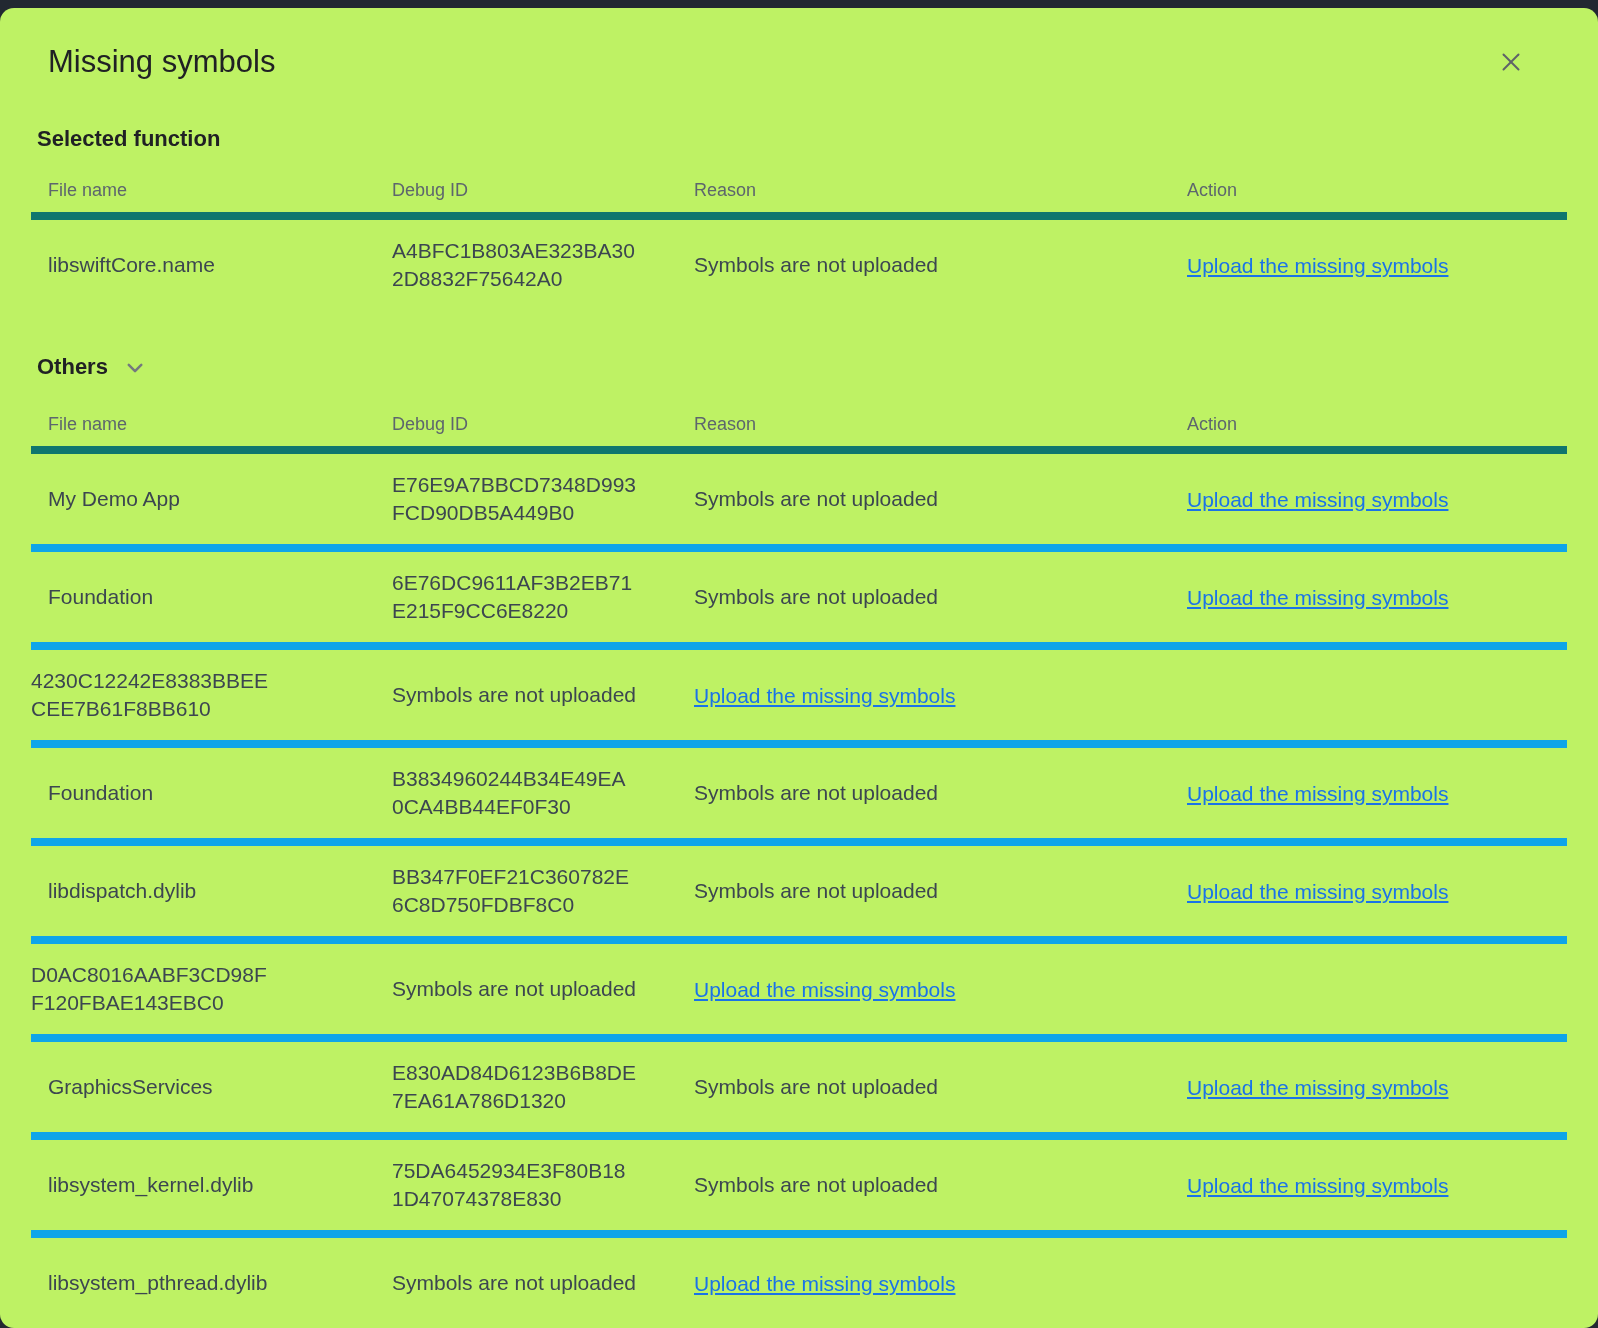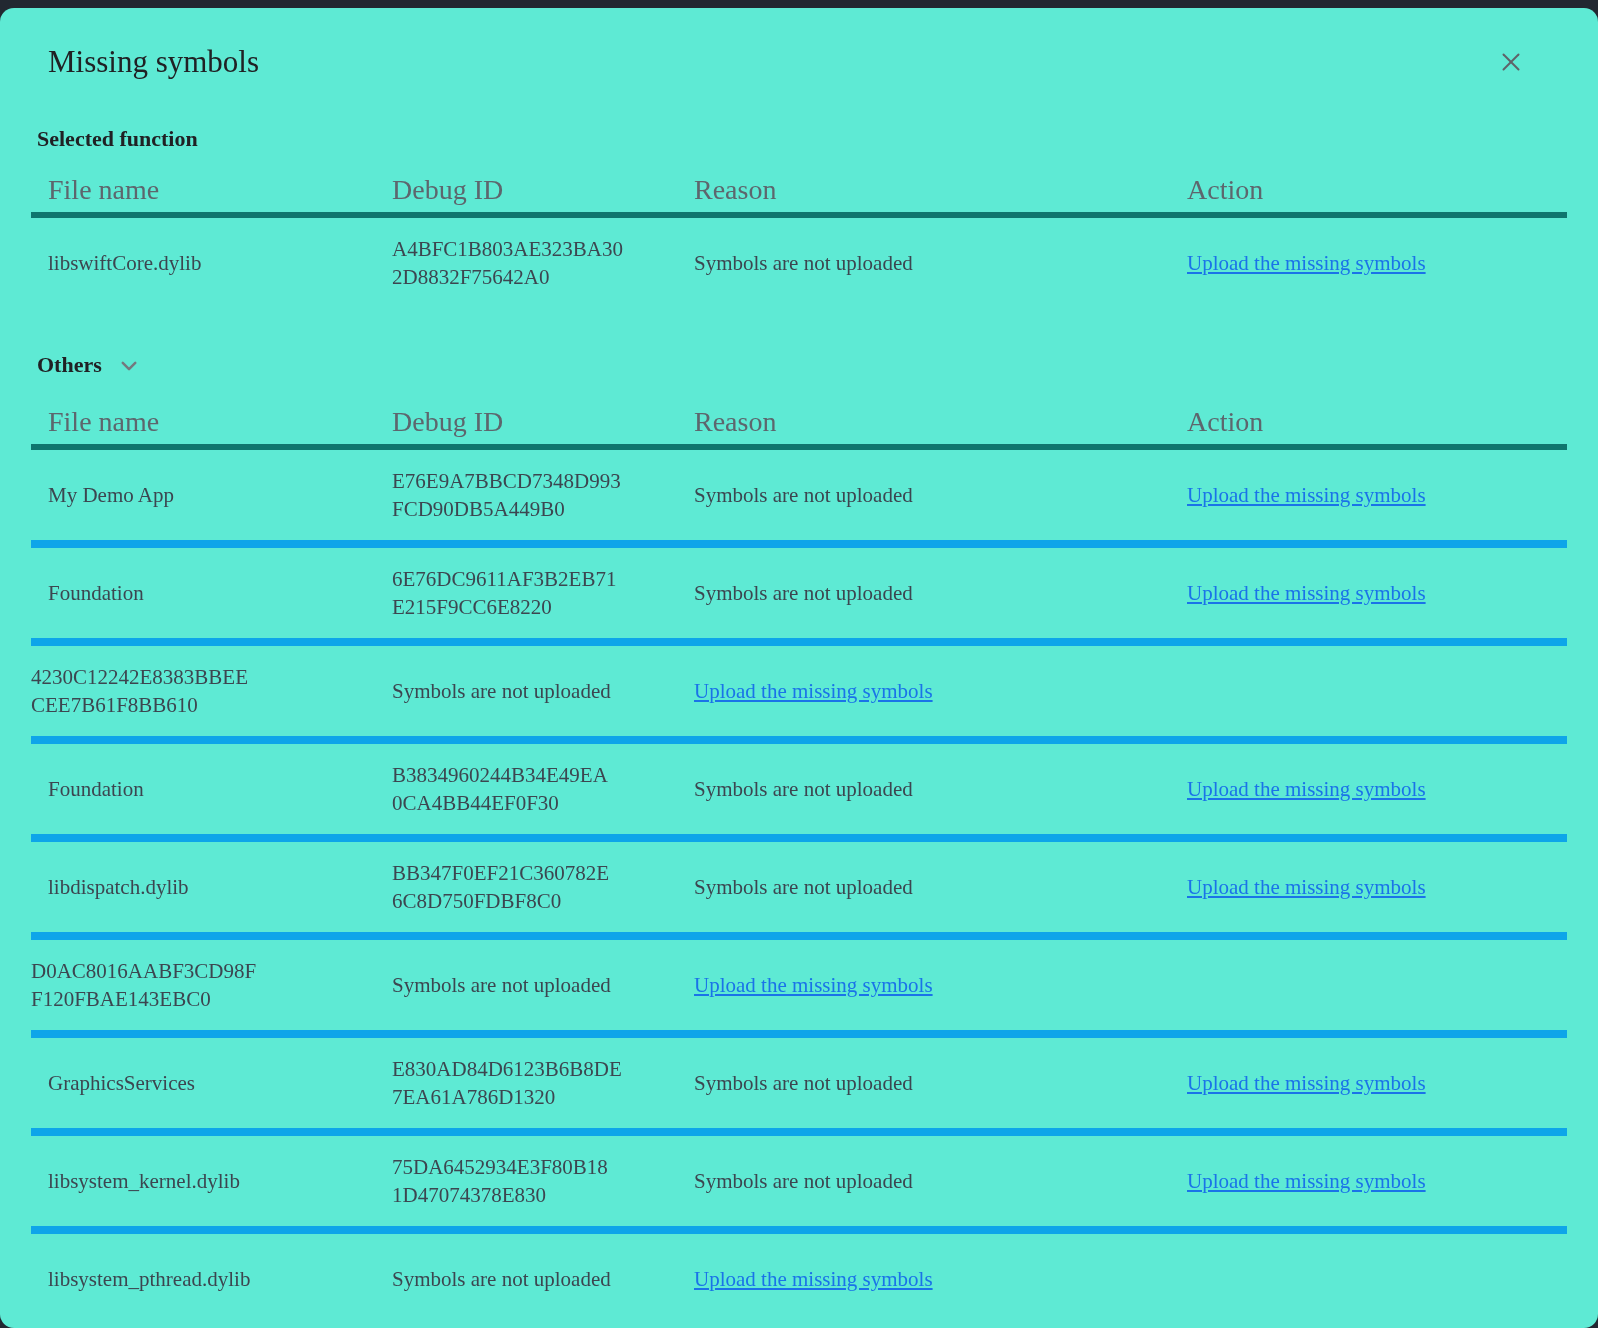--- a/index.html
+++ b/index.html
@@ -7,25 +7,24 @@
     width: 1598px; height: 1328px;
     background: #222831;
     font-family: "Liberation Sans", sans-serif;
     overflow: hidden;
     position: relative;
   }
   .modal {
     position: absolute;
     top: 8px; left: 0;
     width: 1598px; height: 1320px;
-    background: #5eead4;
+    background: #bef264;
     border-radius: 14px;
     box-sizing: border-box;
     padding: 0 31px;
-    font-family: Liberation Serif, serif;
   }
   .modal-top {
     position: relative;
     padding-top: 34px;
     margin: 0 17px;
   }
   .dialog-title {
     margin: 0;
     font-size: 31px;
     font-weight: 400;
@@ -54,23 +53,23 @@
     cursor: pointer; display: inline-flex; align-items: center;
   }
   .tbl { width: 1536px; }
   .thead, .tr {
     display: grid;
     grid-template-columns: 361px 302px 493px 380px;
   }
   .thead {
     padding-top: 26px;
     padding-bottom: 10px;
-    border-bottom: 6px solid #0f766e;
+    border-bottom: 8px solid #0f766e;
     color: #5d666d;
-    font-size: 28px;
+    font-size: 18px;
     line-height: 24px;
     font-weight: 400;
   }
   .tbl2 .thead { padding-top: 32px; }
   .th:first-child { padding-left: 17px; }
   .tr {
     align-items: center;
     height: 90px;
     border-bottom: 8px solid #0ea5e9;
     font-size: 21px;
@@ -109,21 +108,21 @@
 
   <div class="tbl tbl1">
     <div class="thead">
       <div class="th">File name</div>
       <div class="th">Debug ID</div>
       <div class="th">Reason</div>
       <div class="th">Action</div>
     </div>
 
     <div class="tr last">
-      <div class="td file">libswiftCore.dylib</div>
+      <div class="td file">libswiftCore.name</div>
       <div class="td debug">
         <span>A4BFC1B803AE323BA30</span>
         <span>2D8832F75642A0</span>
       </div>
       <div class="td reason">Symbols are not uploaded</div>
       <div class="td action">
         <a class="link">Upload the missing symbols</a>
       </div>
     </div>
   </div>

